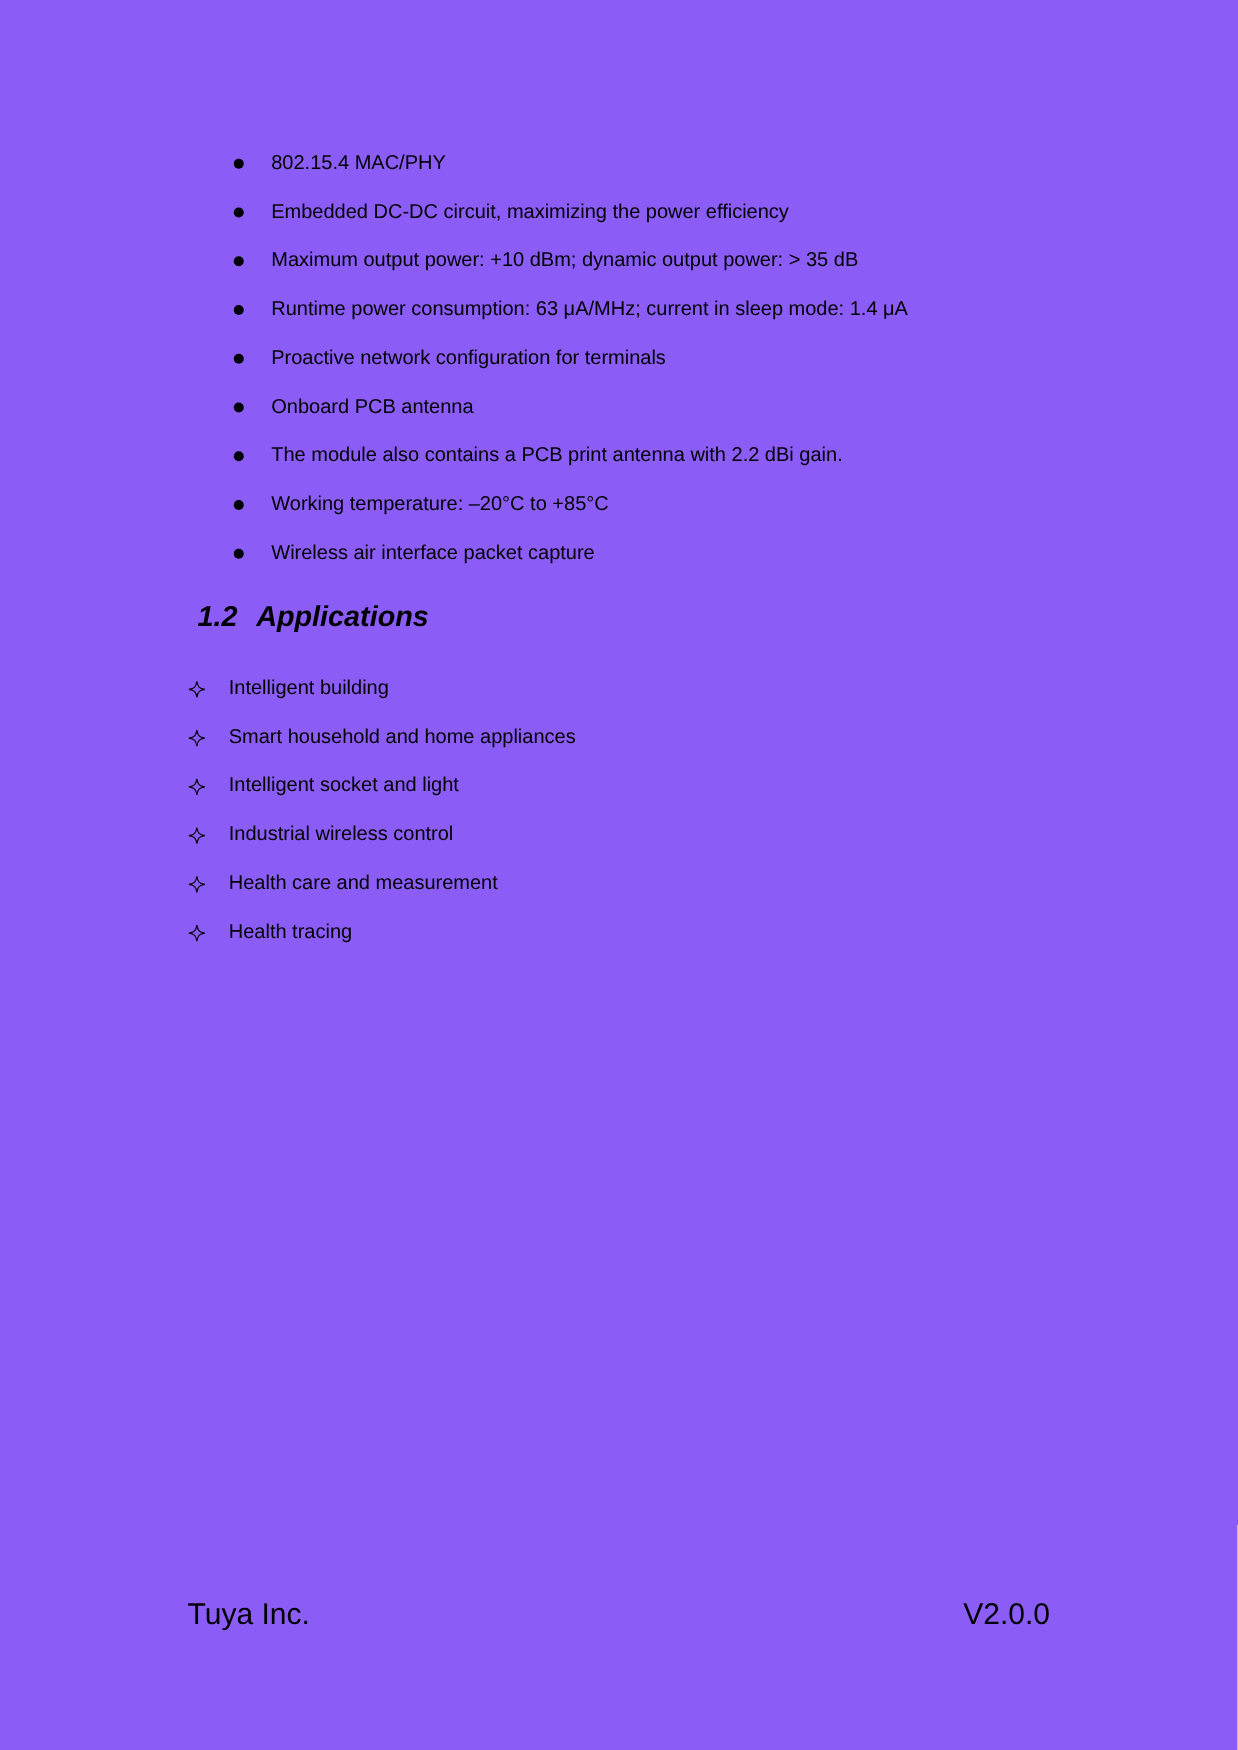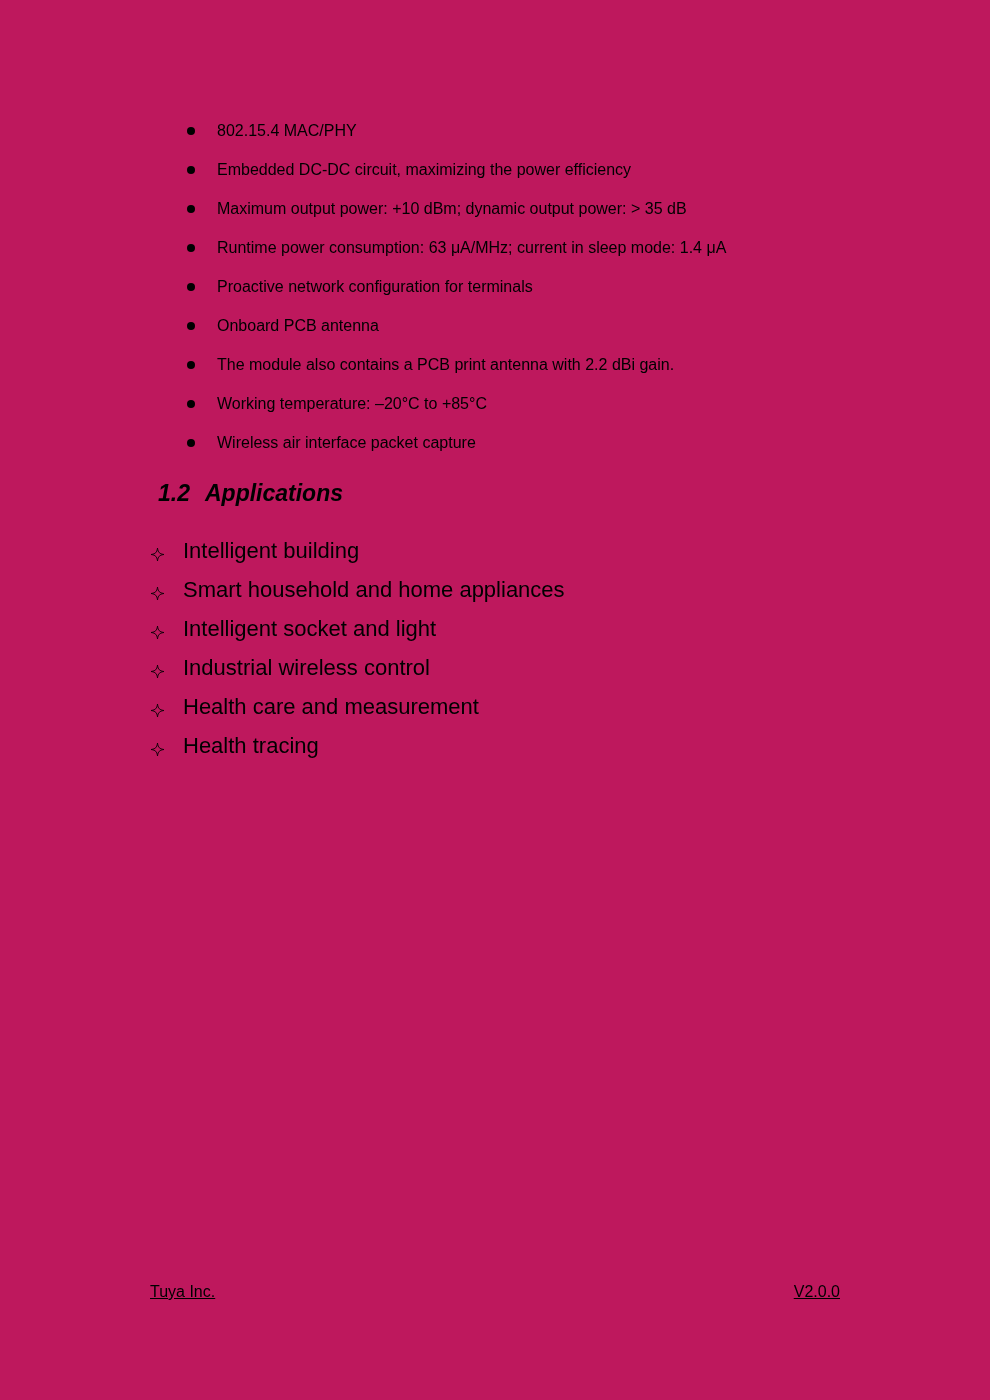--- a/index.html
+++ b/index.html
@@ -1,21 +1,21 @@
 <!DOCTYPE html>
 <html><head>
 <meta charset="utf-8">
 <style>
   * { box-sizing: border-box; }
   html, body { margin: 0; padding: 0; background: #ffffff; }
   .page {
     position: relative;
     width: 990px;
     height: 1400px;
-    background: #be185d;
+    background: #8b5cf6;
     font-family: "Liberation Sans", sans-serif;
     color: #000000;
     overflow: hidden;
   }
   
   ul.features {
     list-style: none;
     margin: 0;
     padding: 118px 0 0 187px;
   }
@@ -50,45 +50,44 @@
   }
   h2.heading .num { margin-right: 15px; }
   
   ul.apps {
     list-style: none;
     margin: 0;
     padding: 30px 0 0 150px;
   }
   ul.apps li {
     display: flex;
-    align-items: center;
-    font-size: 22px;
+    align-items: flex-start;
+    font-size: 16px;
     line-height: 26px;
     margin-bottom: 13px;
   }
   ul.apps .star {
     flex: 0 0 15px;
     width: 15px;
     height: 15px;
     margin-top: 6px;
     margin-right: 18px;
   }
   ul.apps .star svg { display: block; width: 15px; height: 15px; }
   
   .footer {
     position: absolute;
     left: 150px;
     right: 150px;
     top: 1278px;
     display: flex;
     justify-content: space-between;
-    font-size: 16px;
+    font-size: 24px;
     line-height: 28px;
     color: #000000;
-    text-decoration: underline;
   }
 </style>
 </head>
 <body>
 
 <div class="page">
 
   <ul class="features">
     <li>
       <span class="dot"></span>

